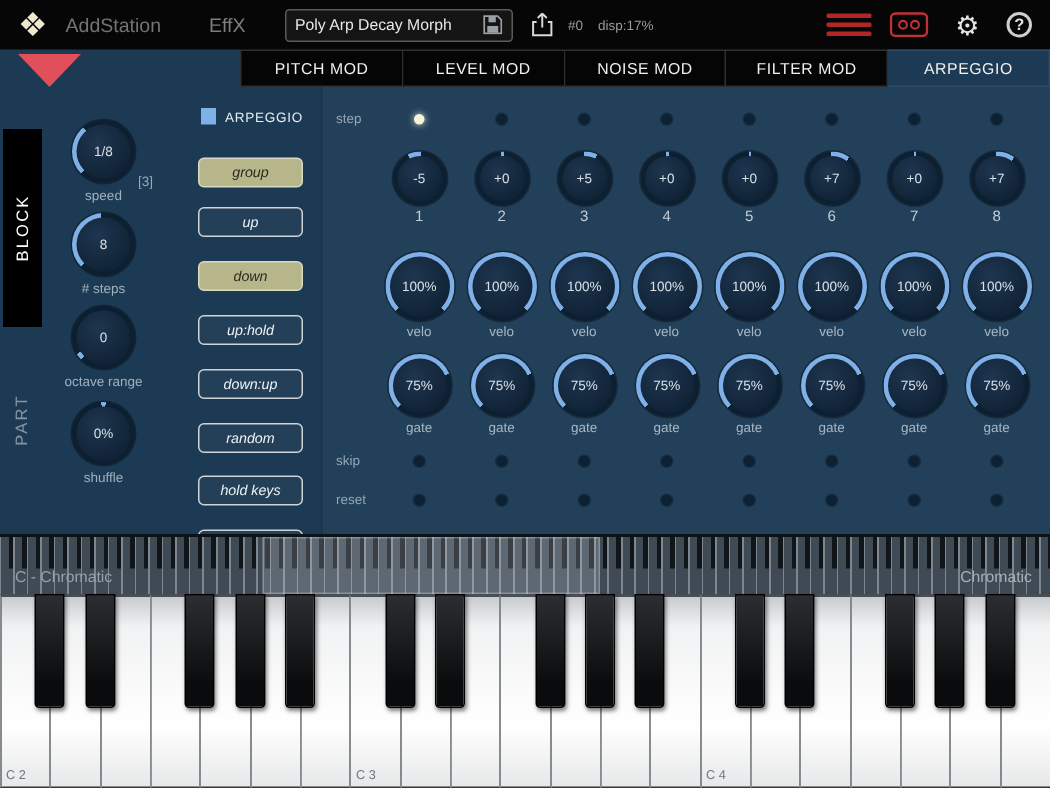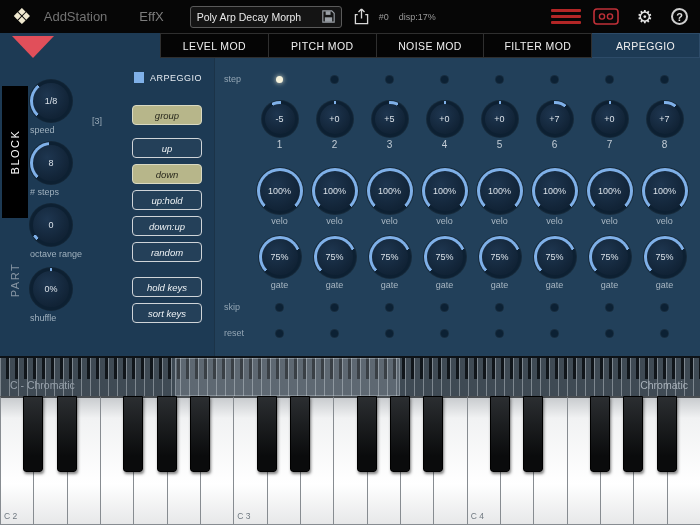--- a/index.html
+++ b/index.html
@@ -43,40 +43,40 @@
   
   .main { position:absolute; top:58px; left:0; right:0; height:298px; }
   .grid-bg { position:absolute; left:214px; top:0; right:0; bottom:0;
              background:rgba(130,170,210,0.05); border-left:1px solid rgba(0,0,0,0.2); }
   .vtab { position:absolute; display:flex; align-items:center; justify-content:center; }
   .vtab span { transform:rotate(-90deg); white-space:nowrap; letter-spacing:1.5px; font-size:11px; }
   .vtab-block { left:2px; top:28px; width:26px; height:132px; background:#000; color:#ffffff; }
   .vtab-part  { left:2px; top:172px; width:26px; height:100px; color:#8795a3; }
 
   #left-knobs { position:absolute; left:30px; top:0; width:78px; height:100%; }
-  .lknob { position:absolute; left:0; width:78px; display:flex; flex-direction:column; align-items:flex-start; }
+  .lknob { position:absolute; left:0; width:78px; display:flex; flex-direction:column; align-items:center; }
   .lknob:nth-child(1){ top:22px; } .lknob:nth-child(2){ top:84px; }
   .lknob:nth-child(3){ top:146px; } .lknob:nth-child(4){ top:210px; }
   .klabel { margin-top:3px; font-size:9px; color:#9fb0bd; }
   .steps-indicator { position:absolute; left:92px; top:58px; font-size:9px; color:#98a8b5; }
 
   .knob { position:relative; border-radius:50%; background-color:#0d2032;
           box-shadow:0 0 0 1px rgba(0,0,0,0.35); }
   .knob-face { position:absolute; inset:3px; border-radius:50%;
                background:radial-gradient(circle at 40% 35%, #1e3650, #112336 72%);
                display:flex; align-items:center; justify-content:center;
                color:#d9e0e7; font-size:9px; }
 
   .arp-col { position:absolute; left:132px; top:0; width:70px; }
   .arp-head { display:flex; align-items:center; gap:6px; margin-top:14px; margin-left:2px; }
   .cb { width:11px; height:11px; background:#8fb6e8; }
   .arp-title { color:#e6ecf2; font-size:9px; letter-spacing:0.5px; }
   #mode-buttons { display:flex; flex-direction:column; margin-top:22px;font-style:italic; }
   .mbtn { height:20px; border:1px solid #cfd4d8; border-radius:4px; color:#eef2f5; font-size:9.5px;
-          display:flex; align-items:center; justify-content:center; margin-bottom:6px;
+          display:flex; align-items:center; justify-content:center; margin-bottom:16px;
           background:rgba(255,255,255,0.03); cursor:default; }
   .mbtn.active { background:#b7b68a; color:#2a2a1e; border-color:#d9d9c2; }
   .mbtn:nth-child(1){ margin-bottom:13px; }
   .mbtn:nth-child(6){ margin-bottom:15px; }
 
   #step-grid { position:absolute; left:222px; top:12px; right:8px; display:grid;
                grid-template-columns:30px repeat(8,1fr);
                grid-template-rows:18px 74px 70px 62px 26px 26px;
                align-items:center; justify-items:center; }
   .gcell { display:flex; flex-direction:column; align-items:center; justify-content:center; width:100%; }
@@ -149,22 +149,22 @@
         <circle cx="17" cy="8.5" r="2.6" fill="none" stroke="#c03038" stroke-width="1.4"></circle>
       </svg>
     </span>
     <span class="gear">⚙</span>
     <span class="help">?</span>
   </header>
 
   <nav class="tabrow">
     <div class="tab-spacer"></div>
     <div id="tabs">
+        <div class="tab">PITCH MOD</div>
         <div class="tab">LEVEL MOD</div>
-        <div class="tab">PITCH MOD</div>
         <div class="tab">NOISE MOD</div>
         <div class="tab">FILTER MOD</div>
         <div class="tab active">ARPEGGIO</div>
       </div>
   </nav>
 
   <div class="red-tri" style="border-top-color: rgb(225, 79, 90);"></div>
 
   <main class="main">
     <div class="grid-bg"></div>

